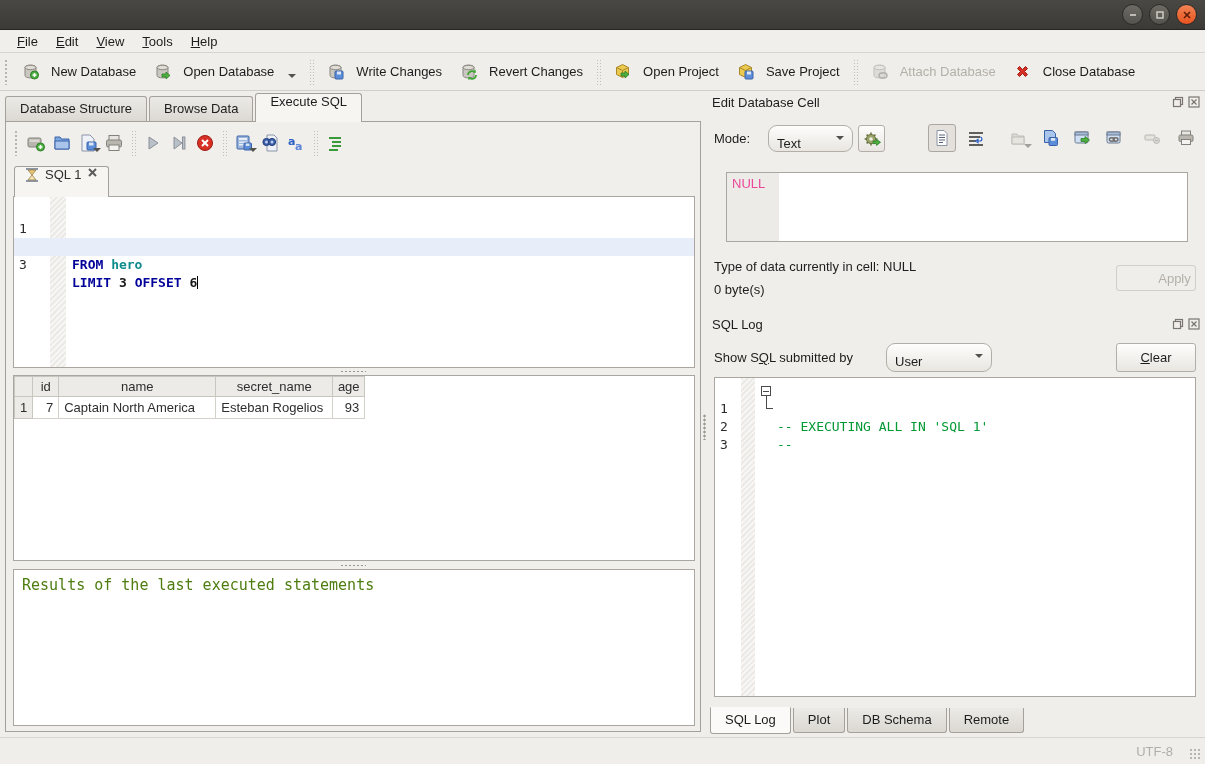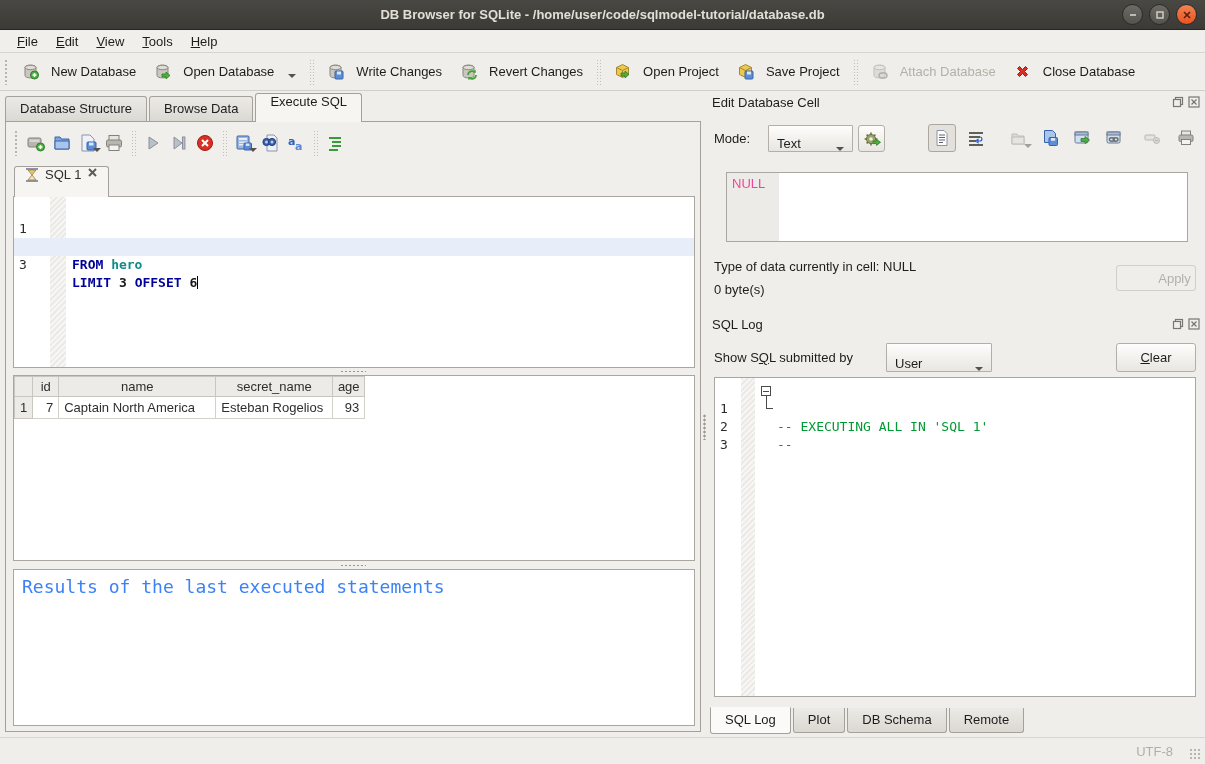--- a/index.html
+++ b/index.html
@@ -76,37 +76,37 @@
 
   .grid { position:absolute; left:7px; top:253px; width:682px; height:186px; background:#ffffff;
     border:1px solid #aba7a0; overflow:hidden; }
   .grid table { border-collapse:collapse; font-size:13px; }
   .grid th { background:#edebe7; border:1px solid #c9c6c0; font-weight:normal; text-align:center; padding:1px 4px; height:20px; }
   .grid td { border:1px solid #d4d1cb; padding:1px 5px; height:22px; background:#fff; }
   .grid .rnum { background:#edebe7; border:1px solid #c9c6c0; text-align:left; }
   .ralign { text-align:right; }
 
   .msgbox { position:absolute; left:7px; top:447px; width:682px; height:157px; background:#ffffff;
-    border:1px solid #aba7a0; font-family:"DejaVu Sans Mono", monospace; font-size:18px;
-    color:#3b82f6; padding:6px 8px; }
+    border:1px solid #aba7a0; font-family:"DejaVu Sans Mono", monospace; font-size:15px;
+    color:#4d7c0f; padding:6px 8px; }
 
   .vsplit { position:absolute; left:701px; top:121px; width:7px; height:611px;
     display:flex; align-items:center; justify-content:center; }
   .vdots { width:3px; height:26px;
     background-image:radial-gradient(#9a968f 1px, transparent 1.2px); background-size:3px 4px; }
 
   
   .dockh { position:absolute; left:712px; width:488px; height:20px; display:flex; align-items:center; }
   .dockh .dtitle { font-size:13px; color:#1d1d1d; }
   .dockh .dicons { margin-left:auto; display:flex; gap:4px; }
 
   .rowlabel { position:absolute; color:#1d1d1d; }
 
   .select { position:absolute; height:27px; background:linear-gradient(#fdfdfc,#e9e6e1);
-    border:1px solid #b3afa8; border-radius:1px; display:flex; align-items:flex-end; padding:0 8px; color:#1d1d1d; }
+    border:1px solid #b3afa8; border-radius:9px; display:flex; align-items:flex-start; padding:10px 8px; color:#1d1d1d; }
   .select .caret2 { margin-left:auto; width:0; height:0; border-left:4px solid transparent;
     border-right:4px solid transparent; border-top:4px solid #55524d; }
 
   .btn { position:absolute; background:linear-gradient(#fdfdfc,#e9e6e1); border:1px solid #b3afa8;
     border-radius:3px; display:flex; align-items:center; justify-content:center; color:#1d1d1d; }
   .btn.disabled { background:#f0eeea; border-color:#d2cec8; color:#b4b0a9;padding-left:37px; }
   .btn .u { text-decoration:underline; }
 
   .gearbtn { position:absolute; left:858px; top:125px; width:27px; height:27px;
     background:linear-gradient(#fdfdfc,#e9e6e1); border:1px solid #b3afa8; border-radius:3px;
@@ -143,21 +143,20 @@
   .statusbar { position:absolute; left:0; top:737px; width:1205px; height:27px; background:#f0eeea;
     border-top:1px solid #d8d5d0; }
   .enc { position:absolute; right:32px; top:6px; color:#b2aea7; }
   .grip { position:absolute; right:3px; bottom:3px; width:13px; height:13px;
     background-image:radial-gradient(#b9b5ae 1px, transparent 1.2px); background-size:4px 4px; }
 </style>
 </head>
 <body>
 
 <div class="titlebar">
-  <span class="title">DB Browser for SQLite - /home/user/code/sqlmodel-tutorial/database.db</span>
   <div class="winbtns">
     <div class="wbtn">
       <svg width="10" height="10">
           <line x1="2" y1="5" x2="8" y2="5" stroke-width="1.6"></line>
         </svg>
     </div>
     <div class="wbtn">
       <svg width="10" height="10">
           <rect x="2" y="2" width="6" height="6" fill="none" stroke-width="1.4"></rect>
         </svg>

